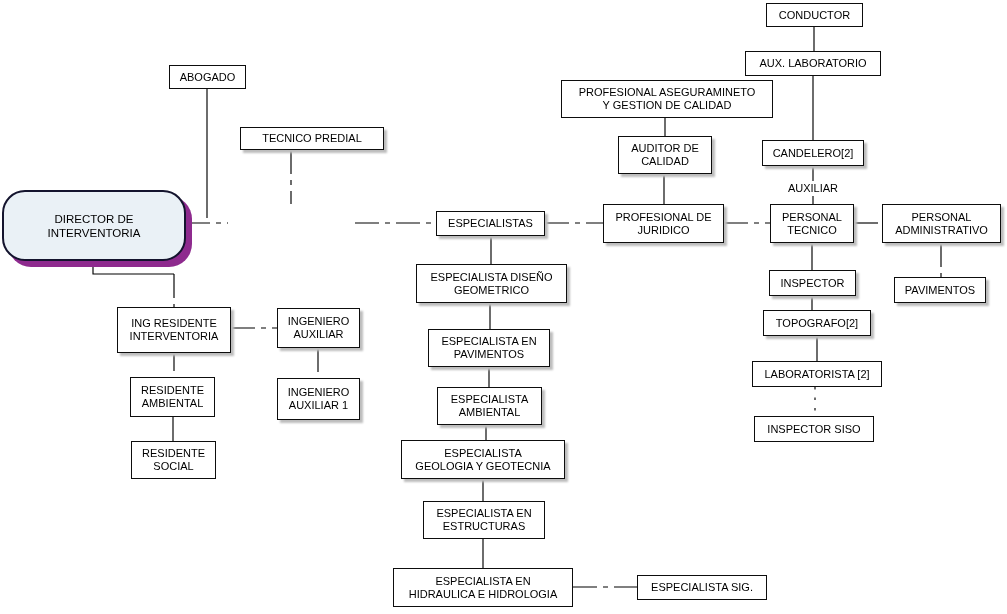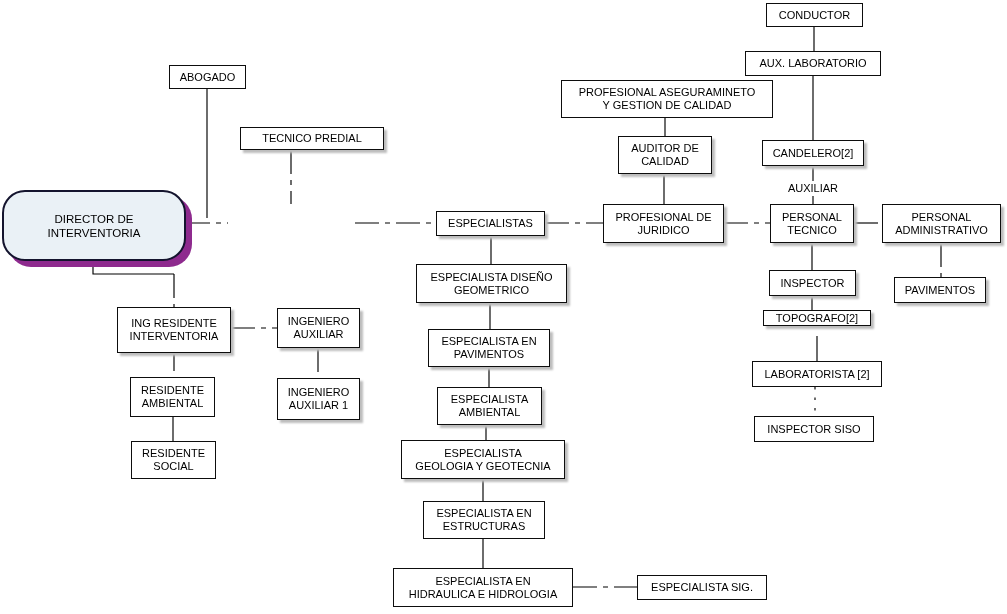--- a/index.html
+++ b/index.html
@@ -101,21 +101,21 @@
 INTERVENTORIA</div>
   <div class="node shadow" style="left:436px;top:211px;width:109px;height:25px">ESPECIALISTAS</div>
   <div class="node shadow" style="left:603px;top:204px;width:121px;height:39px">PROFESIONAL DE
 JURIDICO</div>
   <div class="node shadow" style="left:770px;top:204px;width:84px;height:39px">PERSONAL
 TECNICO</div>
   <div class="node shadow" style="left:882px;top:204px;width:119px;height:39px">PERSONAL
 ADMINISTRATIVO</div>
 
   <div class="node shadow" style="left:769px;top:270px;width:87px;height:26px">INSPECTOR</div>
-  <div class="node shadow" style="left:763px;top:310px;width:108px;height:16px">TOPOGRAFO[2]</div>
+  <div class="node shadow" style="left:763px;top:310px;width:108px;height:26px">TOPOGRAFO[2]</div>
   <div class="node shadow" style="left:894px;top:277px;width:92px;height:26px">PAVIMENTOS</div>
   <div class="node" style="left:752px;top:361px;width:130px;height:26px">LABORATORISTA [2]</div>
   <div class="node" style="left:754px;top:416px;width:120px;height:26px">INSPECTOR SISO</div>
 
   <div class="node shadow" style="left:117px;top:307px;width:114px;height:46px">ING RESIDENTE
 INTERVENTORIA</div>
   <div class="node shadow" style="left:277px;top:308px;width:83px;height:40px">INGENIERO
 AUXILIAR</div>
   <div class="node" style="left:130px;top:377px;width:85px;height:40px">RESIDENTE
 AMBIENTAL</div>

